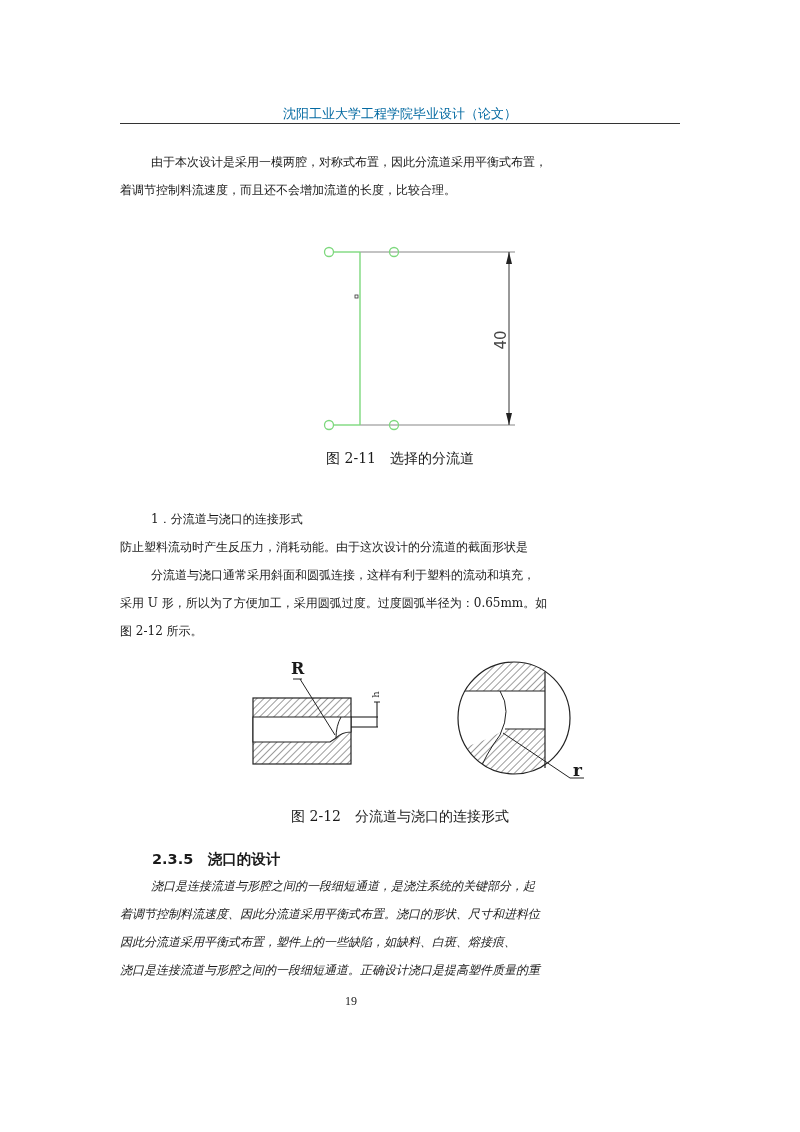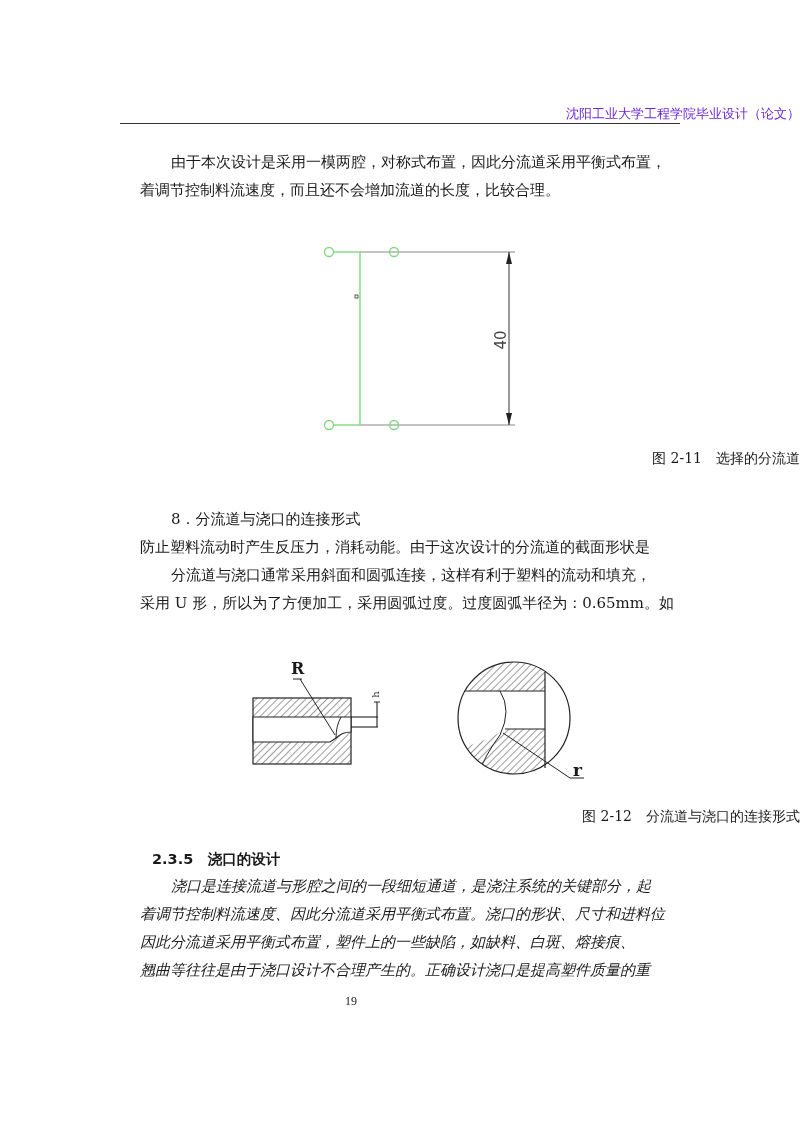--- a/index.html
+++ b/index.html
@@ -1,24 +1,24 @@
 <!DOCTYPE html>
 <html><head>
   <meta charset="utf-8">
   <style>
     html, body { margin: 0; padding: 0; background: #ffffff; }
     body { width: 800px; height: 1132px; position: relative; overflow: hidden;
            font-family: "DejaVu Serif", "Liberation Serif", serif; color: #1a1a1a; }
     .abs { position: absolute; }
-    .header-title { left: 0; width: 800px; top: 105px; text-align: right; font-size: 13px; color: #6d28d9; }
+    .header-title { left: 0; width: 800px; top: 105px; text-align: center; font-size: 13px; color: #0369a1; }
     .header-rule { left: 120px; width: 560px; top: 123px; height: 0; border-top: 1.5px solid #333; }
-    .para { left: 120px; width: 560px; font-size: 15px; line-height: 28px; text-align: justify; margin-left: 20px; }
+    .para { left: 120px; width: 560px; font-size: 12px; line-height: 28px; text-align: justify; }
     .line { display: block; white-space: nowrap; }
     .indent { padding-left: 31px; }
-    .caption { left: 0; width: 800px; text-align: right; font-size: 14px; }
+    .caption { left: 0; width: 800px; text-align: center; font-size: 14px; }
     .section-heading { left: 152px; font-family: "DejaVu Sans", "Liberation Sans", sans-serif; font-size: 14.5px; font-weight: bold; }
     .page-number { left: 0; width: 702px; top: 994px; text-align: center; font-size: 12px; font-family: "Liberation Serif", serif; }
     svg { position: absolute; overflow: visible; }
   </style>
 </head>
 <body>
 
 <div class="abs header-title">沈阳工业大学工程学院毕业设计（论文）</div>
 <div class="abs header-rule"></div>
 
@@ -43,24 +43,25 @@
 
   <line x1="509" y1="252" x2="509" y2="425" stroke="#333" stroke-width="1"></line>
   <polygon points="509,252 506,264 512,264" fill="#222"></polygon>
   <polygon points="509,425 506,413 512,413" fill="#222"></polygon>
 </svg>
 <div class="abs" style="left:490px;top:330px;width:24px;height:20px;transform:rotate(-90deg);font-family:'DejaVu Sans',sans-serif;font-size:15px;color:#444;text-align:center;">40</div>
 
 <div class="abs caption" style="top:450px;">图 2-11　选择的分流道</div>
 
 <div class="abs para" style="top:505px;">
-  <span class="line indent">8．分流道与浇口的连接形式</span>
+  <span class="line indent">1．分流道与浇口的连接形式</span>
   <span class="line">防止塑料流动时产生反压力，消耗动能。由于这次设计的分流道的截面形状是</span>
   <span class="line indent">分流道与浇口通常采用斜面和圆弧连接，这样有利于塑料的流动和填充，</span>
   <span class="line">采用 U 形，所以为了方便加工，采用圆弧过度。过度圆弧半径为：0.65mm。如</span>
+  <span class="line">图 2-12 所示。</span>
 </div>
 
 <svg style="left:0;top:0;" width="800" height="1132">
   <defs>
     <pattern id="hatch" patternUnits="userSpaceOnUse" width="5" height="5" patternTransform="rotate(45)">
       <line x1="0" y1="0" x2="0" y2="5" stroke="#222" stroke-width="0.9"></line>
     </pattern>
     <clipPath id="circleClip">
       <circle cx="514" cy="718" r="56"></circle>
     </clipPath>
@@ -96,16 +97,16 @@
 <div class="abs" style="left:372px;top:689px;font-size:10px;transform:rotate(-90deg);">h</div>
 <div class="abs" style="left:573px;top:760px;font-size:17px;font-weight:bold;">r</div>
 
 <div class="abs caption" style="top:808px;">图 2-12　分流道与浇口的连接形式</div>
 
 <div class="abs section-heading" style="top:850px;">2.3.5　浇口的设计</div>
 <div class="abs para" style="top:872px;font-style:italic;">
   <span class="line indent">浇口是连接流道与形腔之间的一段细短通道，是浇注系统的关键部分，起</span>
   <span class="line">着调节控制料流速度、因此分流道采用平衡式布置。浇口的形状、尺寸和进料位</span>
   <span class="line">因此分流道采用平衡式布置，塑件上的一些缺陷，如缺料、白斑、熔接痕、</span>
-  <span class="line">翘曲等往往是由于浇口设计不合理产生的。正确设计浇口是提高塑件质量的重</span>
+  <span class="line">浇口是连接流道与形腔之间的一段细短通道。正确设计浇口是提高塑件质量的重</span>
 </div>
 
 <div class="abs page-number">19</div>
 
 </body></html>

